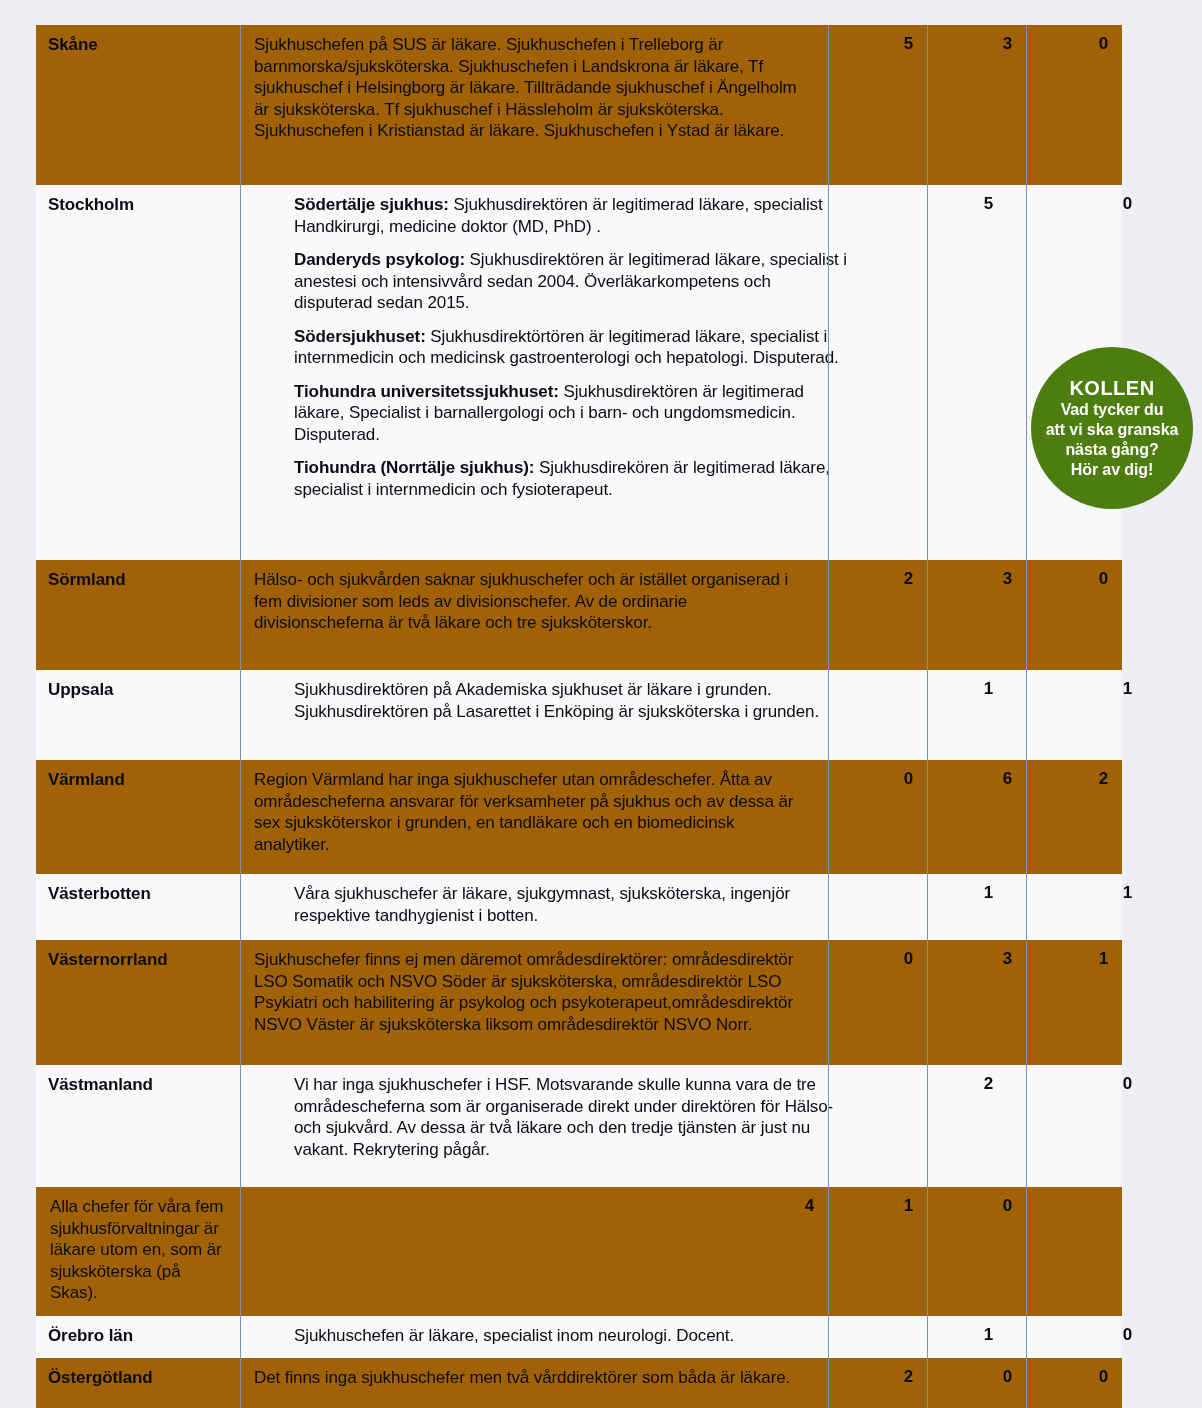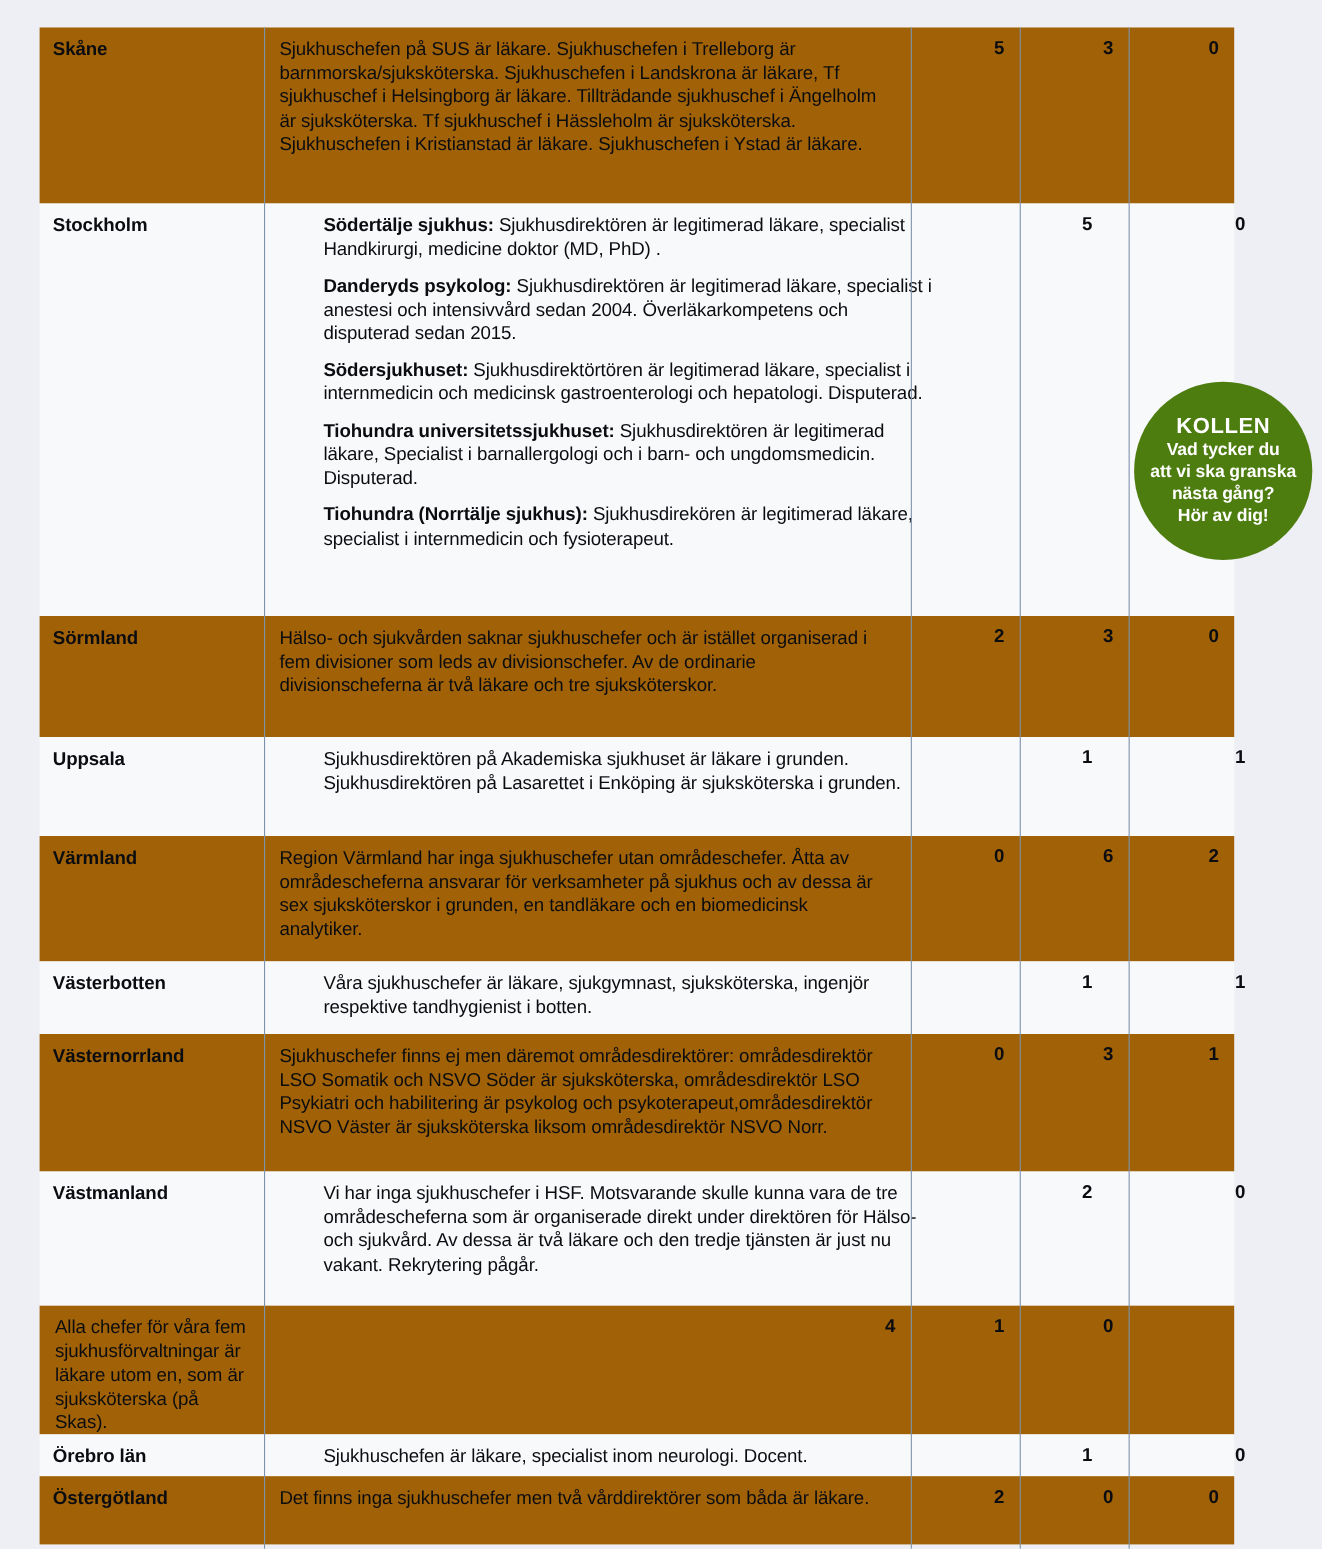--- a/index.html
+++ b/index.html
@@ -22,21 +22,21 @@
   }
   .row.dark{ background:#a16207; }
   .row.light{ background:#F8F9FB;gap:40px; }
   .cell{ font-size:17px; }
   .cell.region{
     padding:9px 10px 0 12px;
     font-weight:700;
     line-height:22px;
   }
   .cell.desc{
-    padding:9px 16px 0 14px;
+    padding:9px 16px 12px 14px;
     line-height:21.5px;
   }
   .cell.desc p{ margin:0 0 12px 0; }
   .cell.desc p:last-child{ margin-bottom:0; }
   .cell.desc b{ font-weight:700; }
   .cell.num{
     padding:9px 14px 0 0;
     text-align:right;
     font-weight:700;
   }

